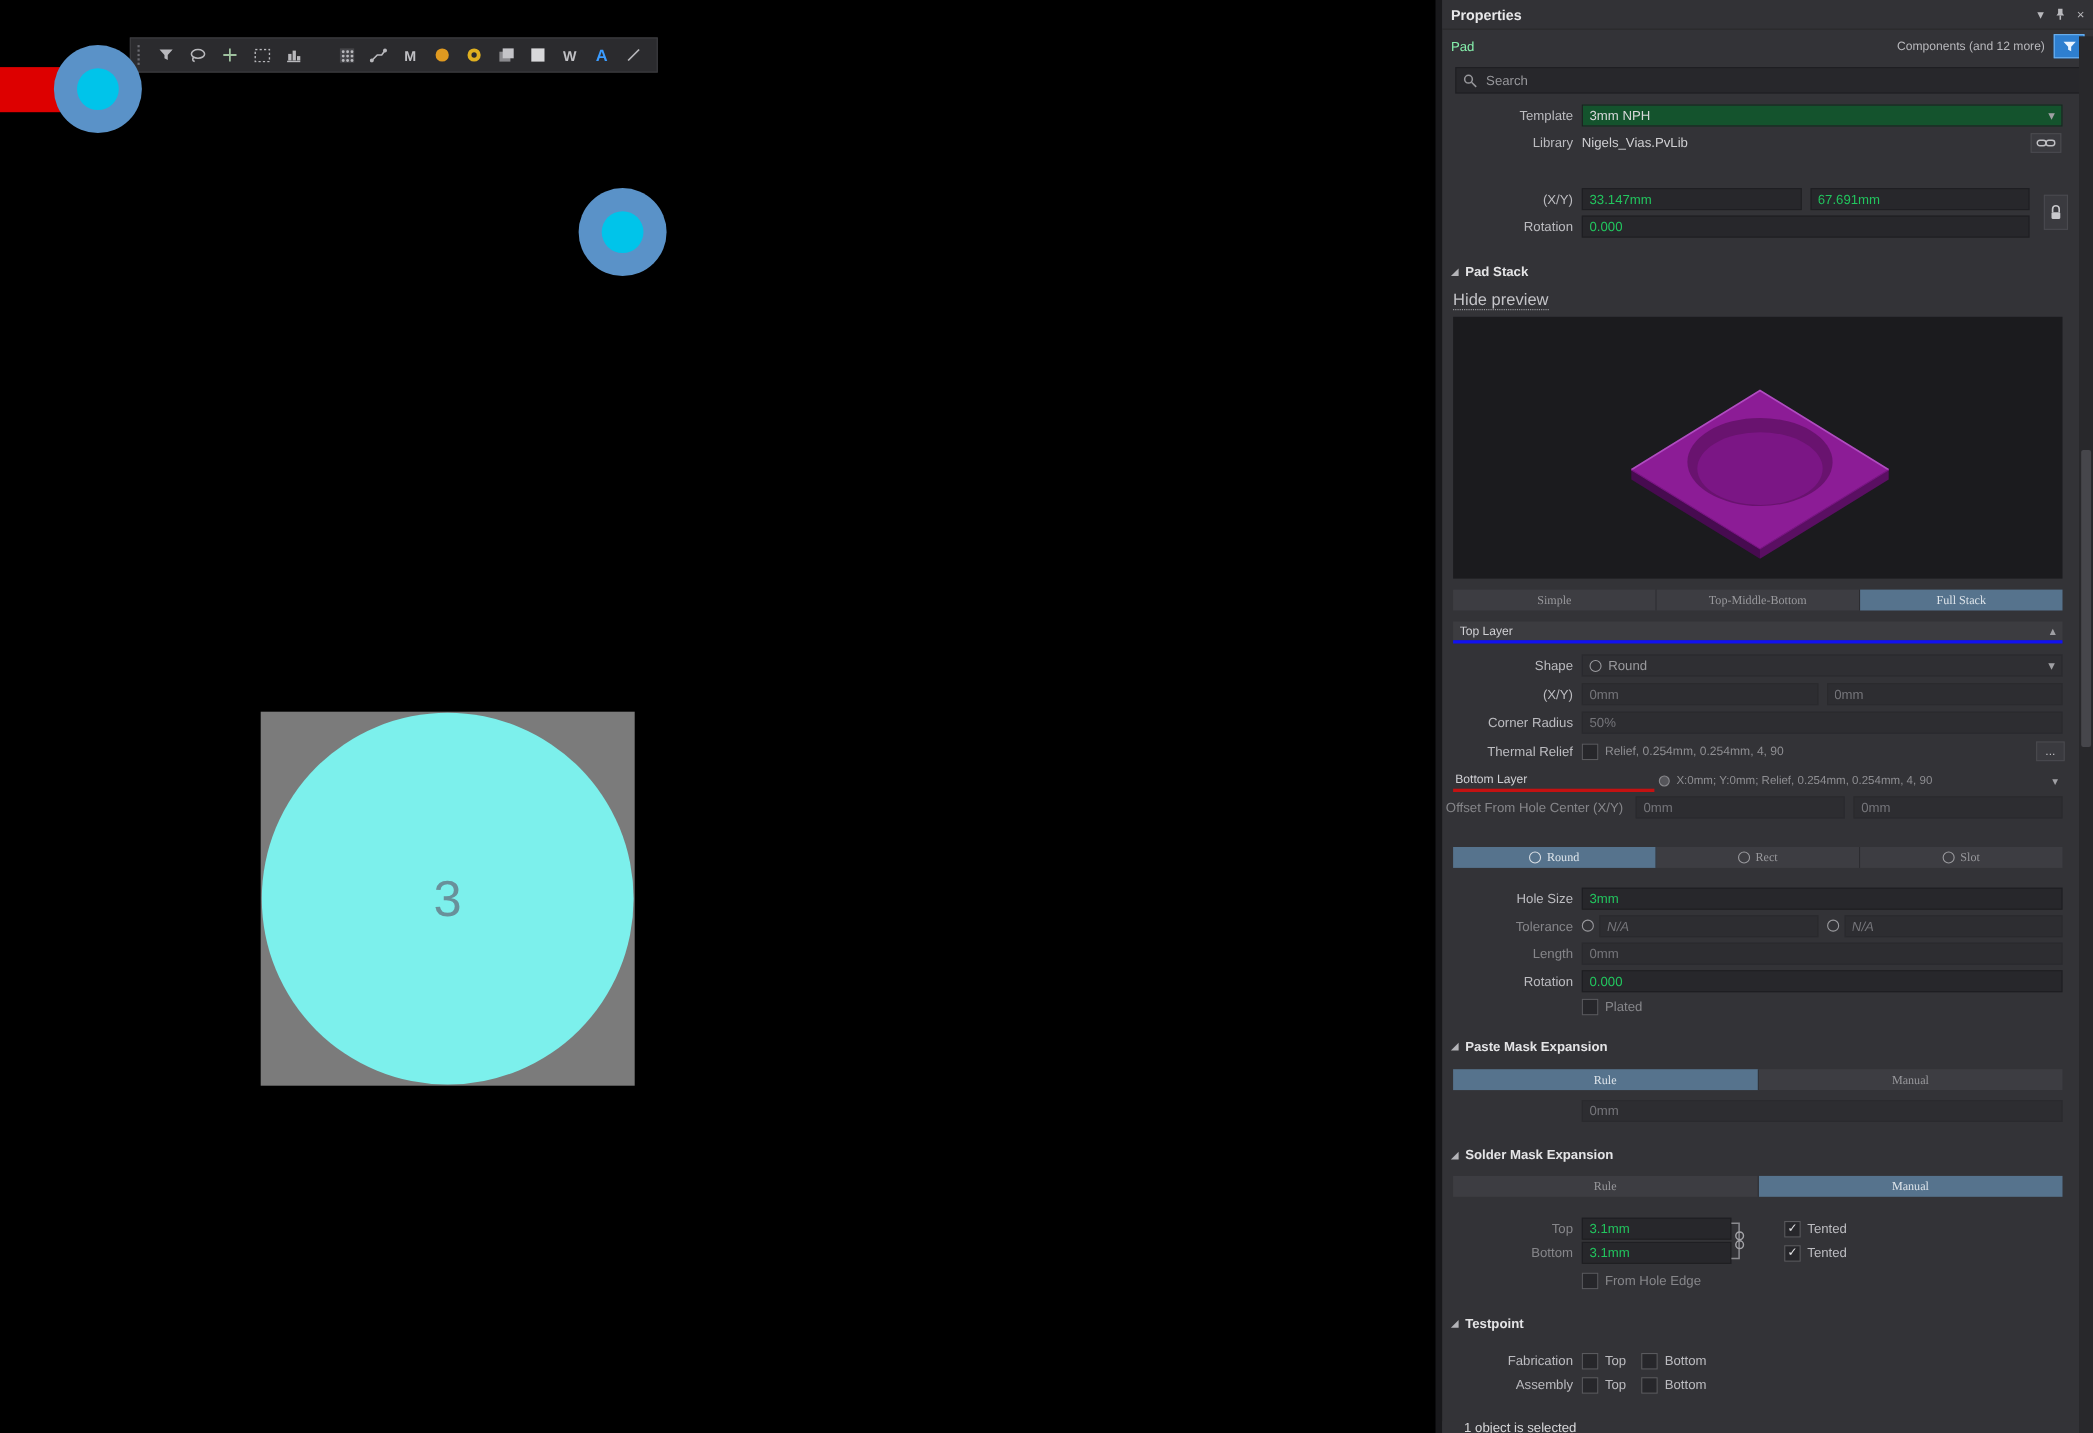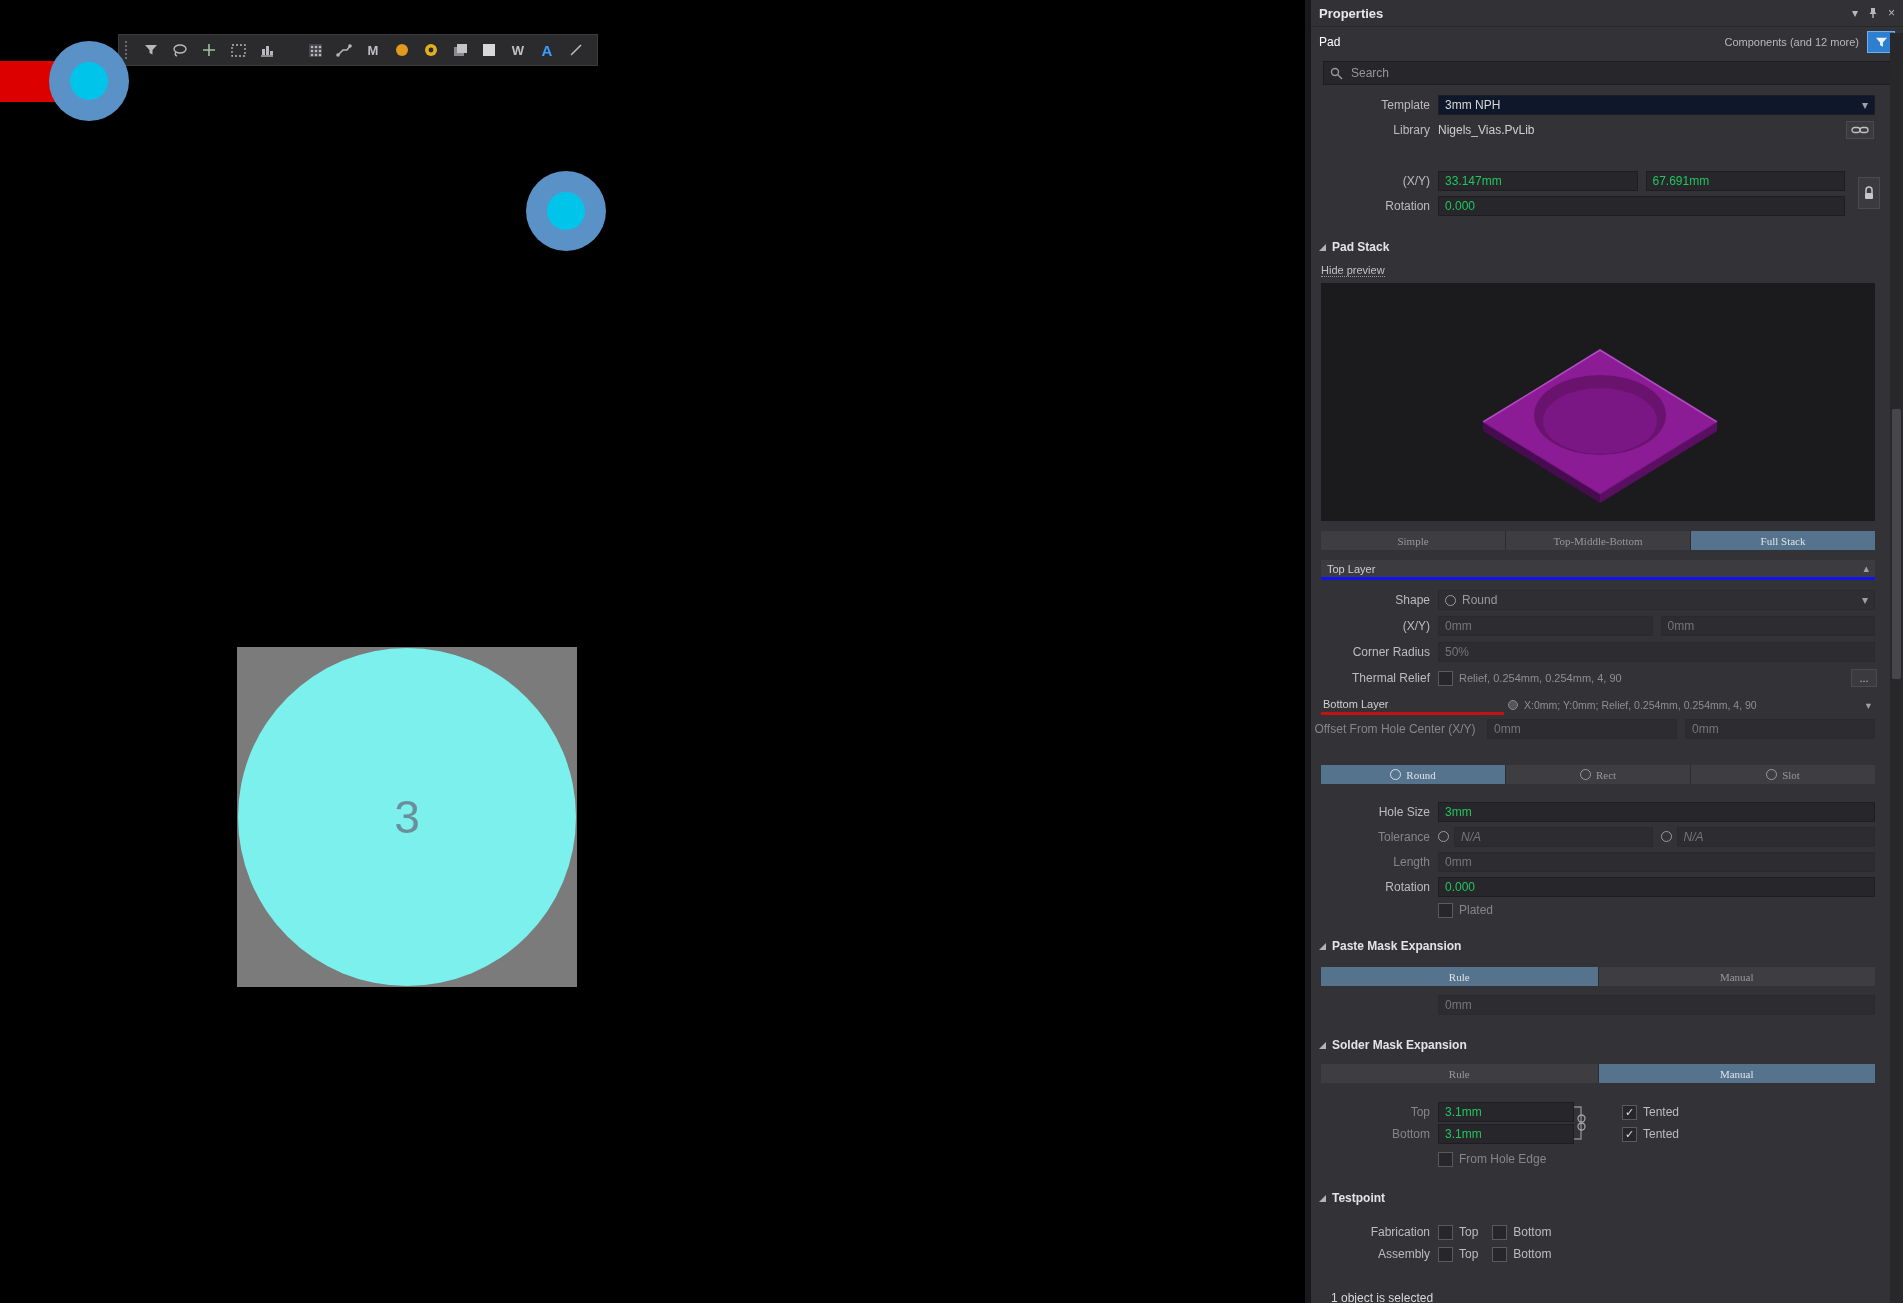--- a/index.html
+++ b/index.html
@@ -26,53 +26,53 @@
 
   .splitter{position:absolute;left:1305px;top:0;width:6px;height:1303px;background:#19191c;}
 
   
   .panel{position:absolute;left:1311px;top:0;width:592px;height:1303px;background:#333337;overflow:hidden;}
   .panel-header{height:26px;display:flex;align-items:center;padding:0 8px;background:#323236;
                 border-bottom:1px solid #28282c;}
   .panel-title{font-weight:bold;font-size:13px;color:#e8e8ea;}
   .ph-icons{margin-left:auto;display:flex;align-items:center;gap:10px;color:#b8b8bc;font-size:12px;}
   .object-row{height:30px;display:flex;align-items:center;padding:0 8px;}
-  .obj-type{color:#ffffff;}
+  .obj-type{color:#86efac;}
   .scope{margin-left:auto;font-size:11px;color:#b8b8bc;margin-right:8px;}
   .filter-btn{width:26px;height:20px;background:#2e7fd0;border:1px solid #6db2f0;
               display:flex;align-items:center;justify-content:center;}
   .search-row{margin:4px 12px 0 12px;height:22px;background:#27272b;border:1px solid #1e1e22;
               display:flex;align-items:center;gap:6px;padding:0 6px;}
   .search-row input{flex:1;background:transparent;border:none;outline:none;color:#cfcfd2;
                     font:12px "Liberation Sans",sans-serif;}
   .search-row input::placeholder{color:#97979b;}
 
   .prow{display:flex;align-items:center;height:25px;padding-right:28px;position:relative;}
   .prow > label{width:119px;text-align:right;margin-right:8px;flex:none;color:#bcbcc0;}
   .prow > label.dis{color:#86868a;}
   .prow > label.wide{width:168px;text-align:center;}
   .inp{flex:1;height:18px;background:#27272b;border:1px solid #1e1e22;color:#22c55e;
        padding:0 6px;font:12px "Liberation Sans",sans-serif;min-width:0;}
   .inp.dis{background:#2d2d31;border-color:#2a2a2e;color:#75757a;}
   .inp.na{font-style:italic;}
-  .dd{flex:1;display:flex;align-items:center;background:#0f172a;border:1px solid #1e1e22;
+  .dd{flex:1;display:flex;align-items:center;background:#14532d;border:1px solid #1e1e22;
       height:18px;padding:0 6px;gap:6px;color:#d8d8da;}
   .dd .caret{margin-left:auto;color:#a0a0a4;}
   .dd.flat{background:#2f2f33;border-color:#2a2a2e;color:#9a9a9e;}
   .lib-val{color:#cfcfd2;}
   .sq-btn{background:#3a3a3f;border:1px solid #4a4a4f;color:#c0c0c4;display:flex;
           align-items:center;justify-content:center;}
   .lock-btn{position:absolute;right:23px;top:50%;transform:translateY(-50%);width:20px;height:30px;}
   .link-btn{position:absolute;right:29px;top:50%;transform:translateY(-50%);width:26px;height:16px;}
   .dots-btn{position:absolute;right:26px;top:50%;transform:translateY(-50%);width:24px;height:16px;font-size:11px;}
 
   .section-h{display:flex;align-items:center;gap:6px;padding-left:8px;height:18px;}
   .section-h .tri{width:0;height:0;border-left:7px solid transparent;border-bottom:7px solid #b4b4b8;}
   .section-h .lbl{font-weight:bold;color:#e4e4e6;}
-  .hide-preview{display:inline-block;margin:8px 0 6px 10px;font-size:11px;color:#c4c4c8;
+  .hide-preview{display:inline-block;margin:8px 0 6px 10px;font-size:15px;color:#c4c4c8;
                 border-bottom:1px dotted #9a9a9e;cursor:pointer;}
   .preview{margin:0 28px 0 10px;height:238px;background:#1b1b1e;}
 
   .tabs{display:flex;margin:10px 28px 0 10px;height:19px;}
   .tab{flex:1;display:flex;align-items:center;justify-content:center;gap:5px;background:#3d3d42;
        color:#98989c;font-size:11px;border-right:1px solid #2c2c30;font-family:Liberation Serif, serif;}
   .tab:last-child{border-right:none;}
   .tab.sel{background:#56738d;color:#dde4ea;}
   .ring{width:9px;height:9px;border:1px solid #9a9a9e;border-radius:50%;flex:none;}
   .tab.sel .ring{border-color:#d8dee4;}

